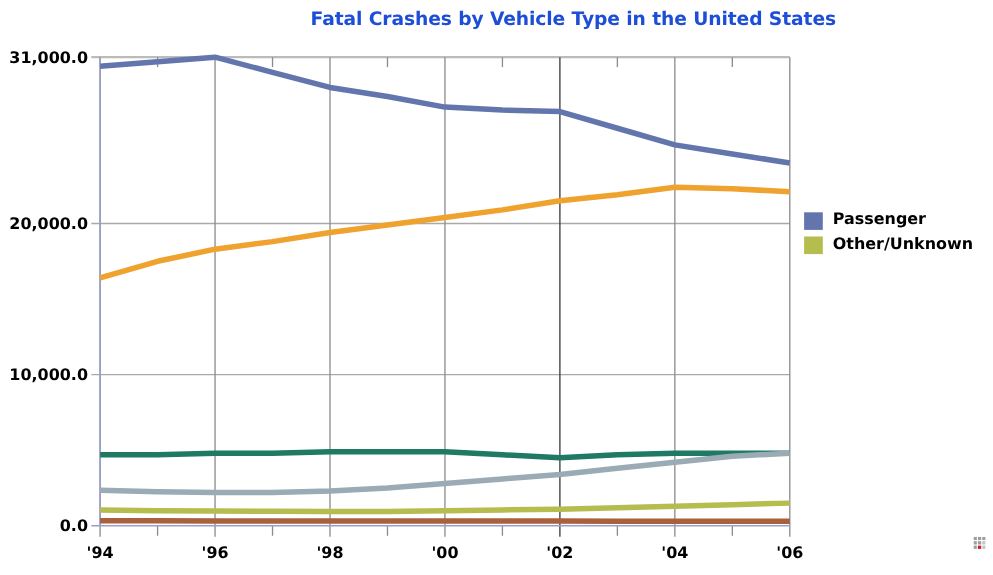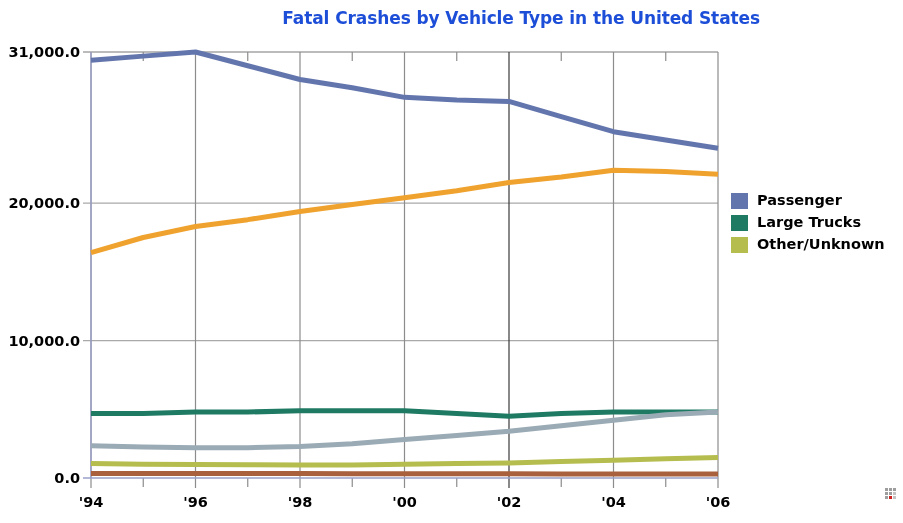--- a/index.html
+++ b/index.html
@@ -130,24 +130,20 @@
       <text x="613.5" y="507" class="axis-label xlabel">'04</text>
       <text x="718" y="507" class="axis-label xlabel">'06</text>
     </svg>
 
   <div class="legend" id="legend">
       <div class="legend-item">
         <span class="legend-swatch" style="background: rgb(99, 117, 173);"></span>
         <span class="legend-text">Passenger</span>
       </div>
       <div class="legend-item">
-        <span class="legend-swatch" style="background: rgb(31, 122, 99);"></span>
-        <span class="legend-text">Large Trucks</span>
-      </div>
-      <div class="legend-item">
         <span class="legend-swatch" style="background: rgb(181, 189, 78);"></span>
         <span class="legend-text">Other/Unknown</span>
       </div>
     </div>
 
   <svg class="resize-grip" viewBox="0 0 11 11">
     <rect x="0" y="0" width="11" height="11" fill="#ffffff"></rect>
     <rect x="0" y="0" width="3" height="3" fill="#9d9d9d"></rect>
     <rect x="4" y="0" width="3" height="3" fill="#9d9d9d"></rect>
     <rect x="8" y="0" width="3" height="3" fill="#9d9d9d"></rect>

